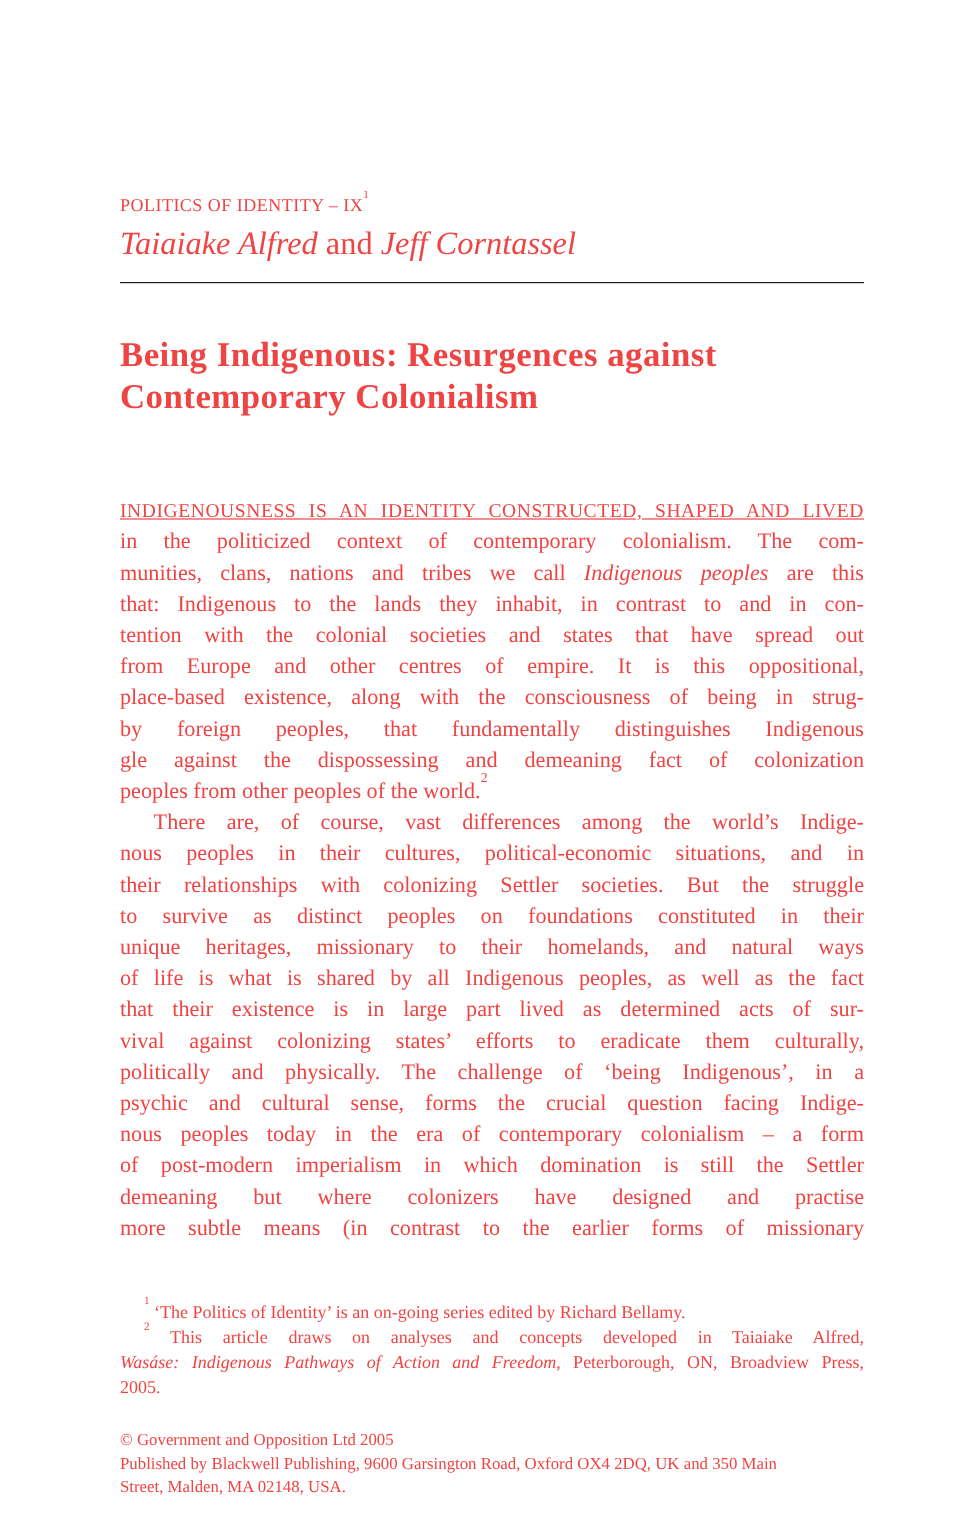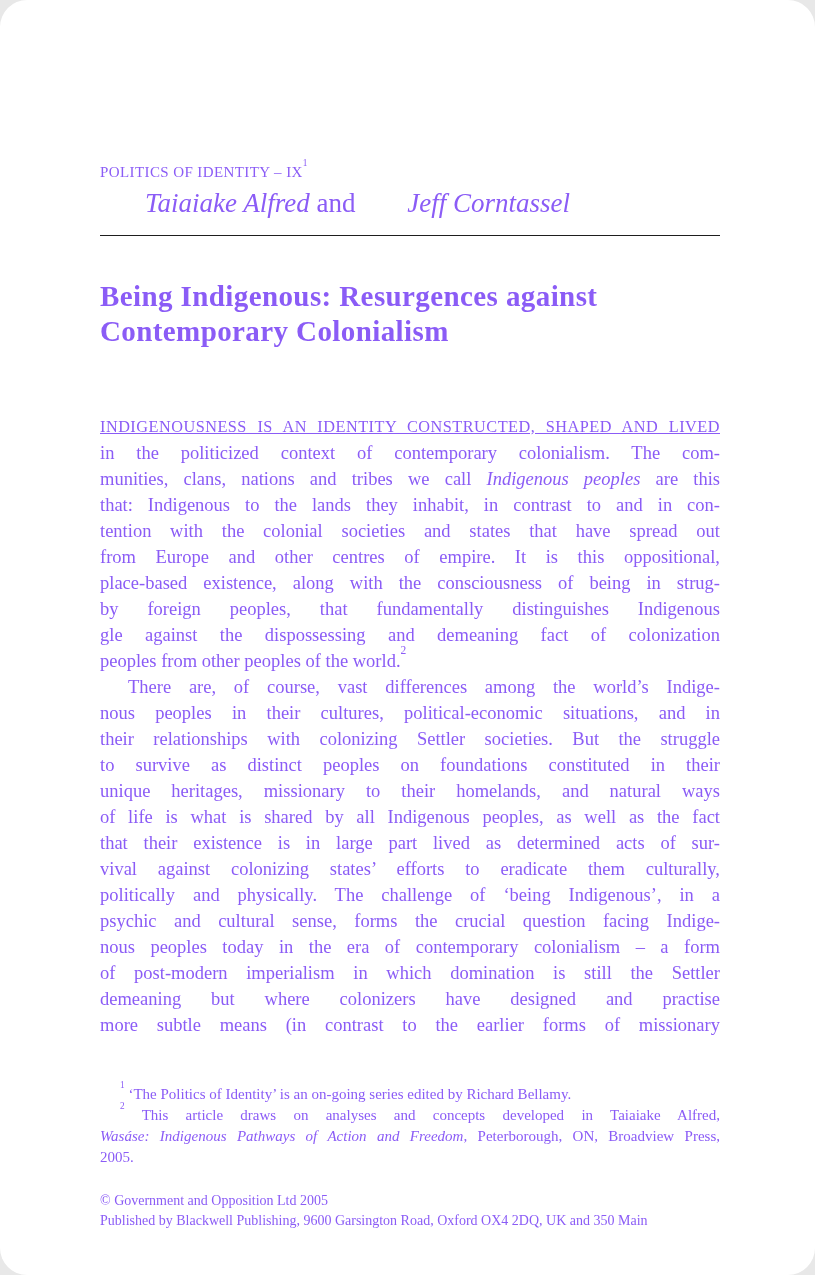--- a/index.html
+++ b/index.html
@@ -1,43 +1,42 @@
 <!DOCTYPE html>
 <html><head>
 <meta charset="utf-8">
 <style>
   html, body { margin: 0; padding: 0; background: #e8e8e8; }
   .page {
     position: relative;
     width: 815px;
     height: 1275px;
     background: #ffffff;
-    color: #8b5cf6;
+    color: #ef4444;
     font-family: "Liberation Serif", "DejaVu Serif", serif;
     overflow: hidden;
     margin: 0 auto;
-    border-radius: 27px;
   }
   .col { position: absolute; left: 100px; width: 620px; }
 
   .series {
     top: 163px;
     font-size: 15px;
     letter-spacing: 0.4px;
     white-space: nowrap;
   }
   .series sup { font-size: 0.62em; position: relative; top: -0.55em; }
 
   .authors {
     top: 186px;
     font-size: 27px;
     line-height: 34px;
     white-space: nowrap;
   }
-  .authors .it { font-style: italic; margin-left: 45px; }
+  .authors .it { font-style: italic; }
 
   .rule {
     top: 235px;
     height: 1px;
     background: #1e1e1e;
   }
 
   .title {
     top: 279px;
     font-size: 29px;
@@ -124,15 +123,16 @@
   <div class="col footnotes" id="footnote-block">
       <div class="tline ind"><sup class="fnref">1</sup><span class="seg-n"> ‘The Politics of Identity’ is an on-going series edited by Richard Bellamy.</span></div>
       <div class="tline just ind"><sup class="fnref">2</sup><span class="seg-n"> This article draws on analyses and concepts developed in Taiaiake Alfred,</span></div>
       <div class="tline just"><span class="seg-i">Wasáse: Indigenous Pathways of Action and Freedom</span><span class="seg-n">, Peterborough, ON, Broadview Press,</span></div>
       <div class="tline"><span class="seg-n">2005.</span></div>
     </div>
 
   <div class="col imprint">
     <div class="tline">© Government and Opposition Ltd 2005</div>
     <div class="tline">Published by Blackwell Publishing, 9600 Garsington Road, Oxford OX4 2DQ, UK and 350 Main</div>
+    <div class="tline">Street, Malden, MA 02148, USA.</div>
   </div>
 
 </div>
 
 </body></html>

